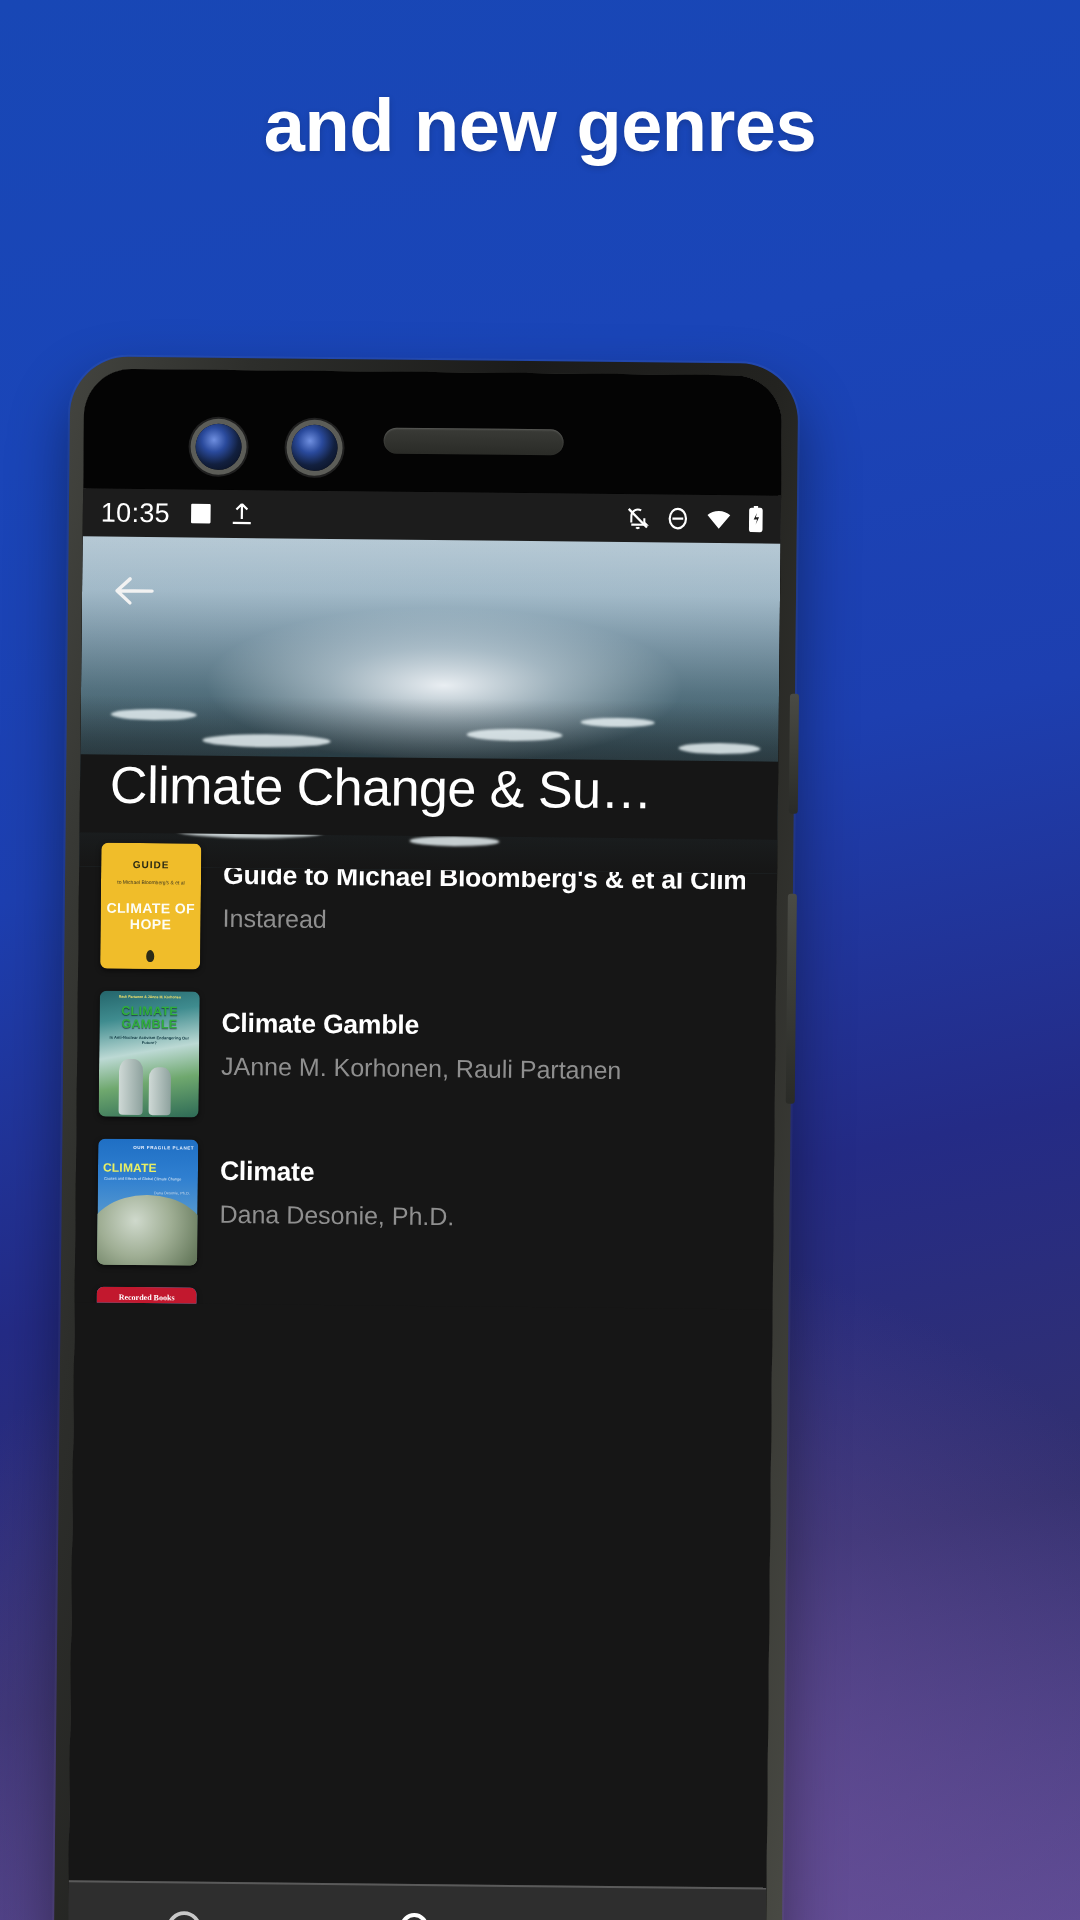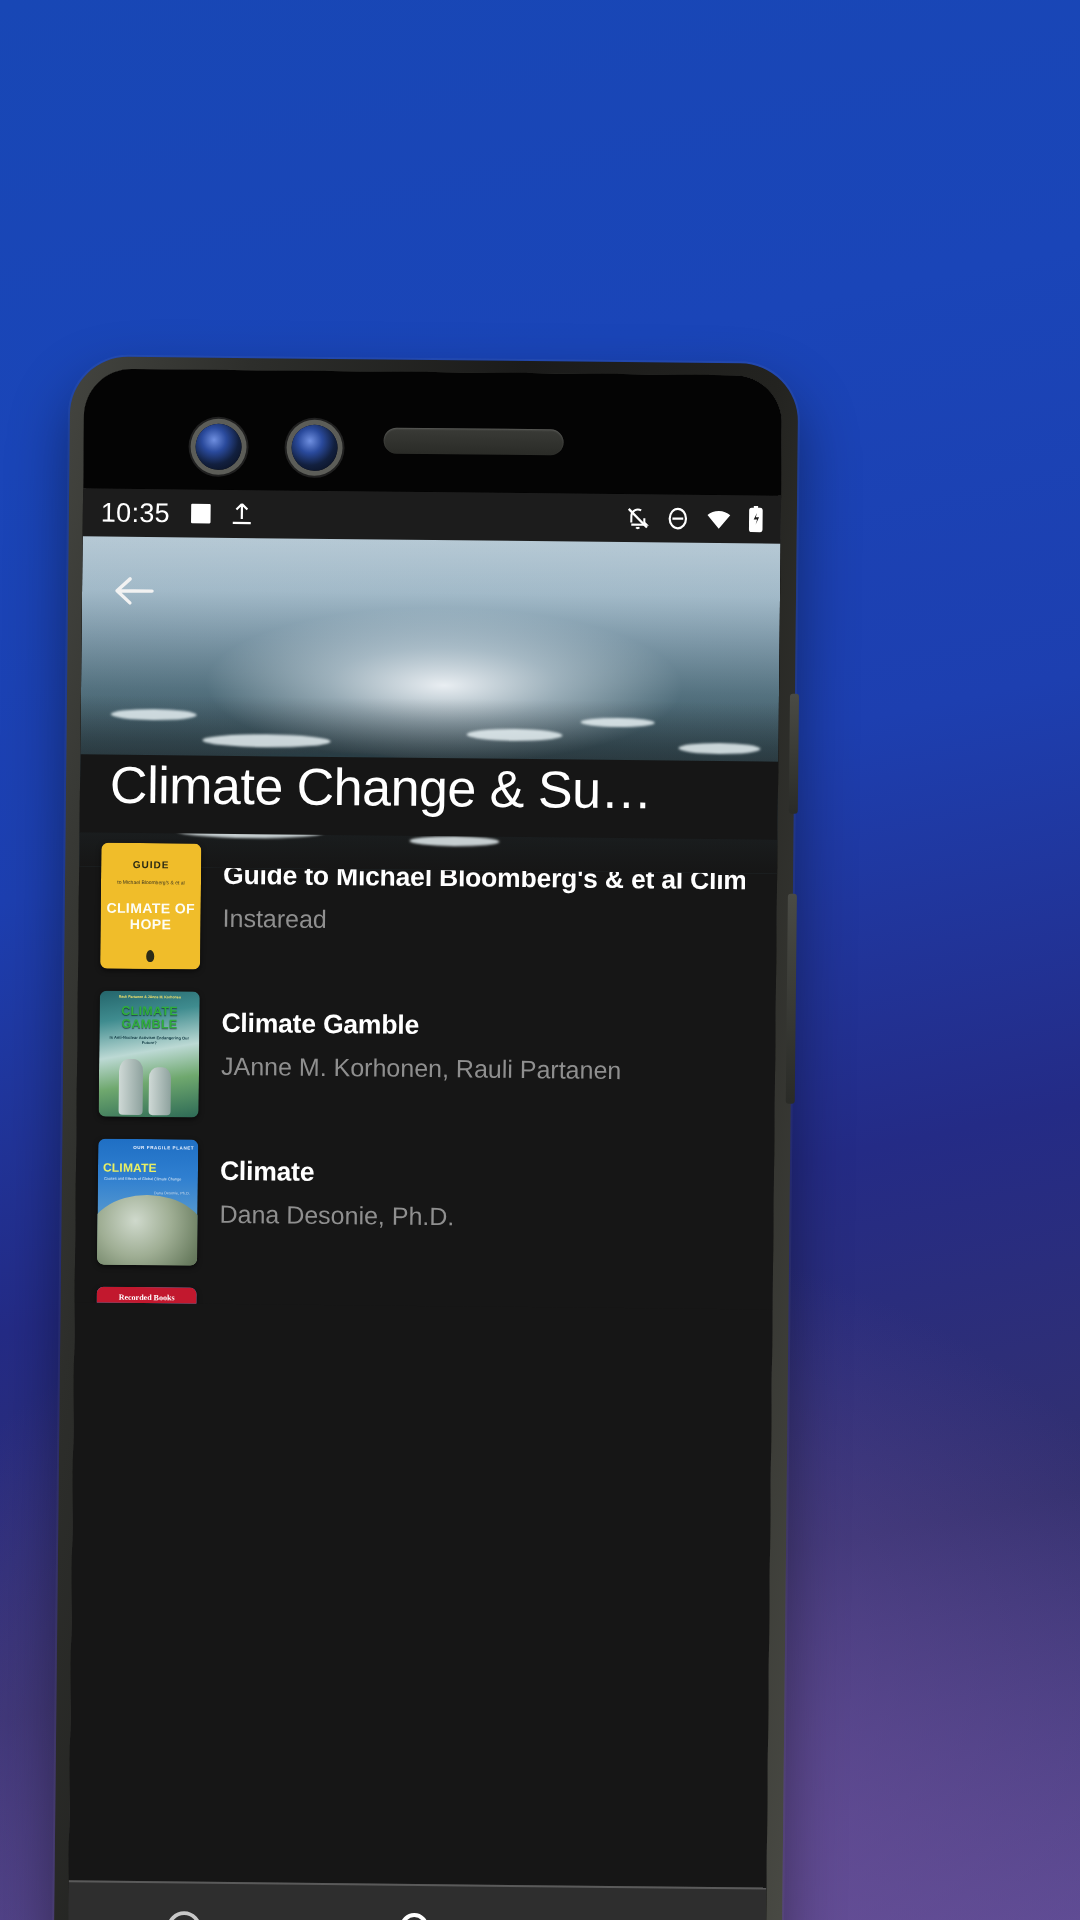--- a/index.html
+++ b/index.html
@@ -139,20 +139,21 @@
   .nav-item { flex:1; display:flex; align-items:center; justify-content:center; cursor:pointer; }
 
   
   .sidebtn { position:absolute; right:-4px; width:9px; border-radius:3px;
     background:linear-gradient(180deg,#4a4b45,#2a2b27); }
 </style>
 </head>
 <body>
 
 <div class="promo">
+  <span class="l2">and new genres</span>
 </div>
 
 <div class="phone">
   <div class="sidebtn" style="top:330px;height:120px;"></div>
   <div class="sidebtn" style="top:530px;height:210px;"></div>
 
   <div class="phone-inner">
 
     <div class="notch-area">
       <div class="cam c1"></div>

